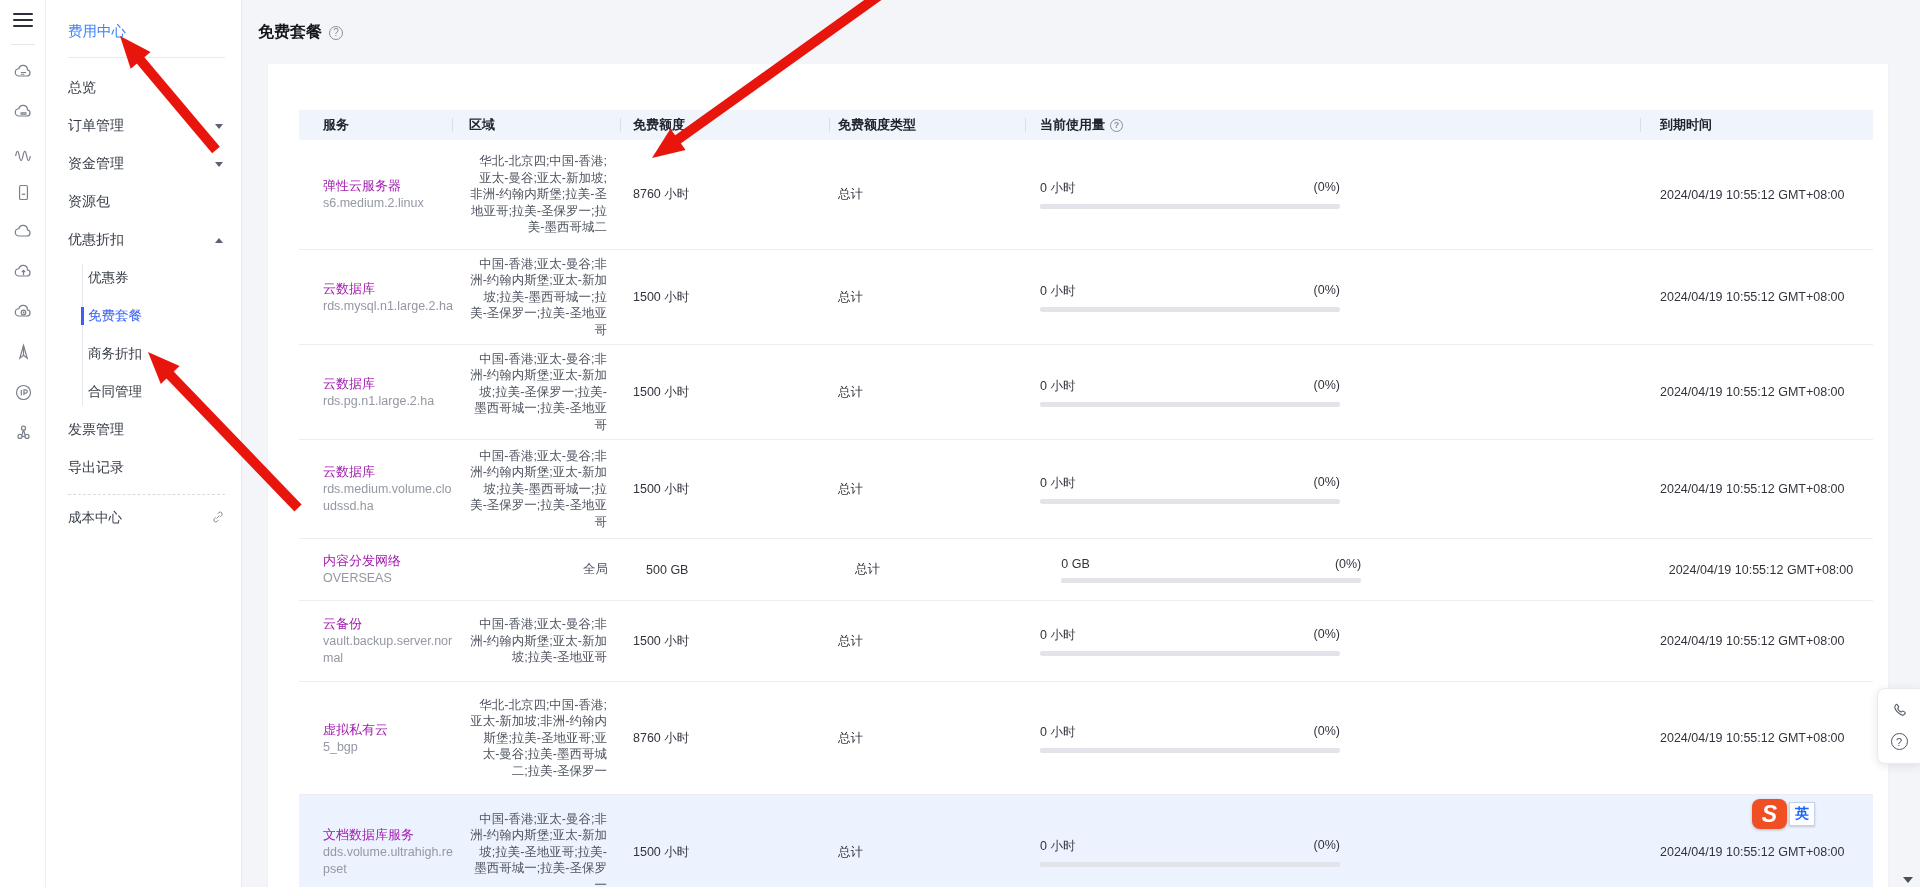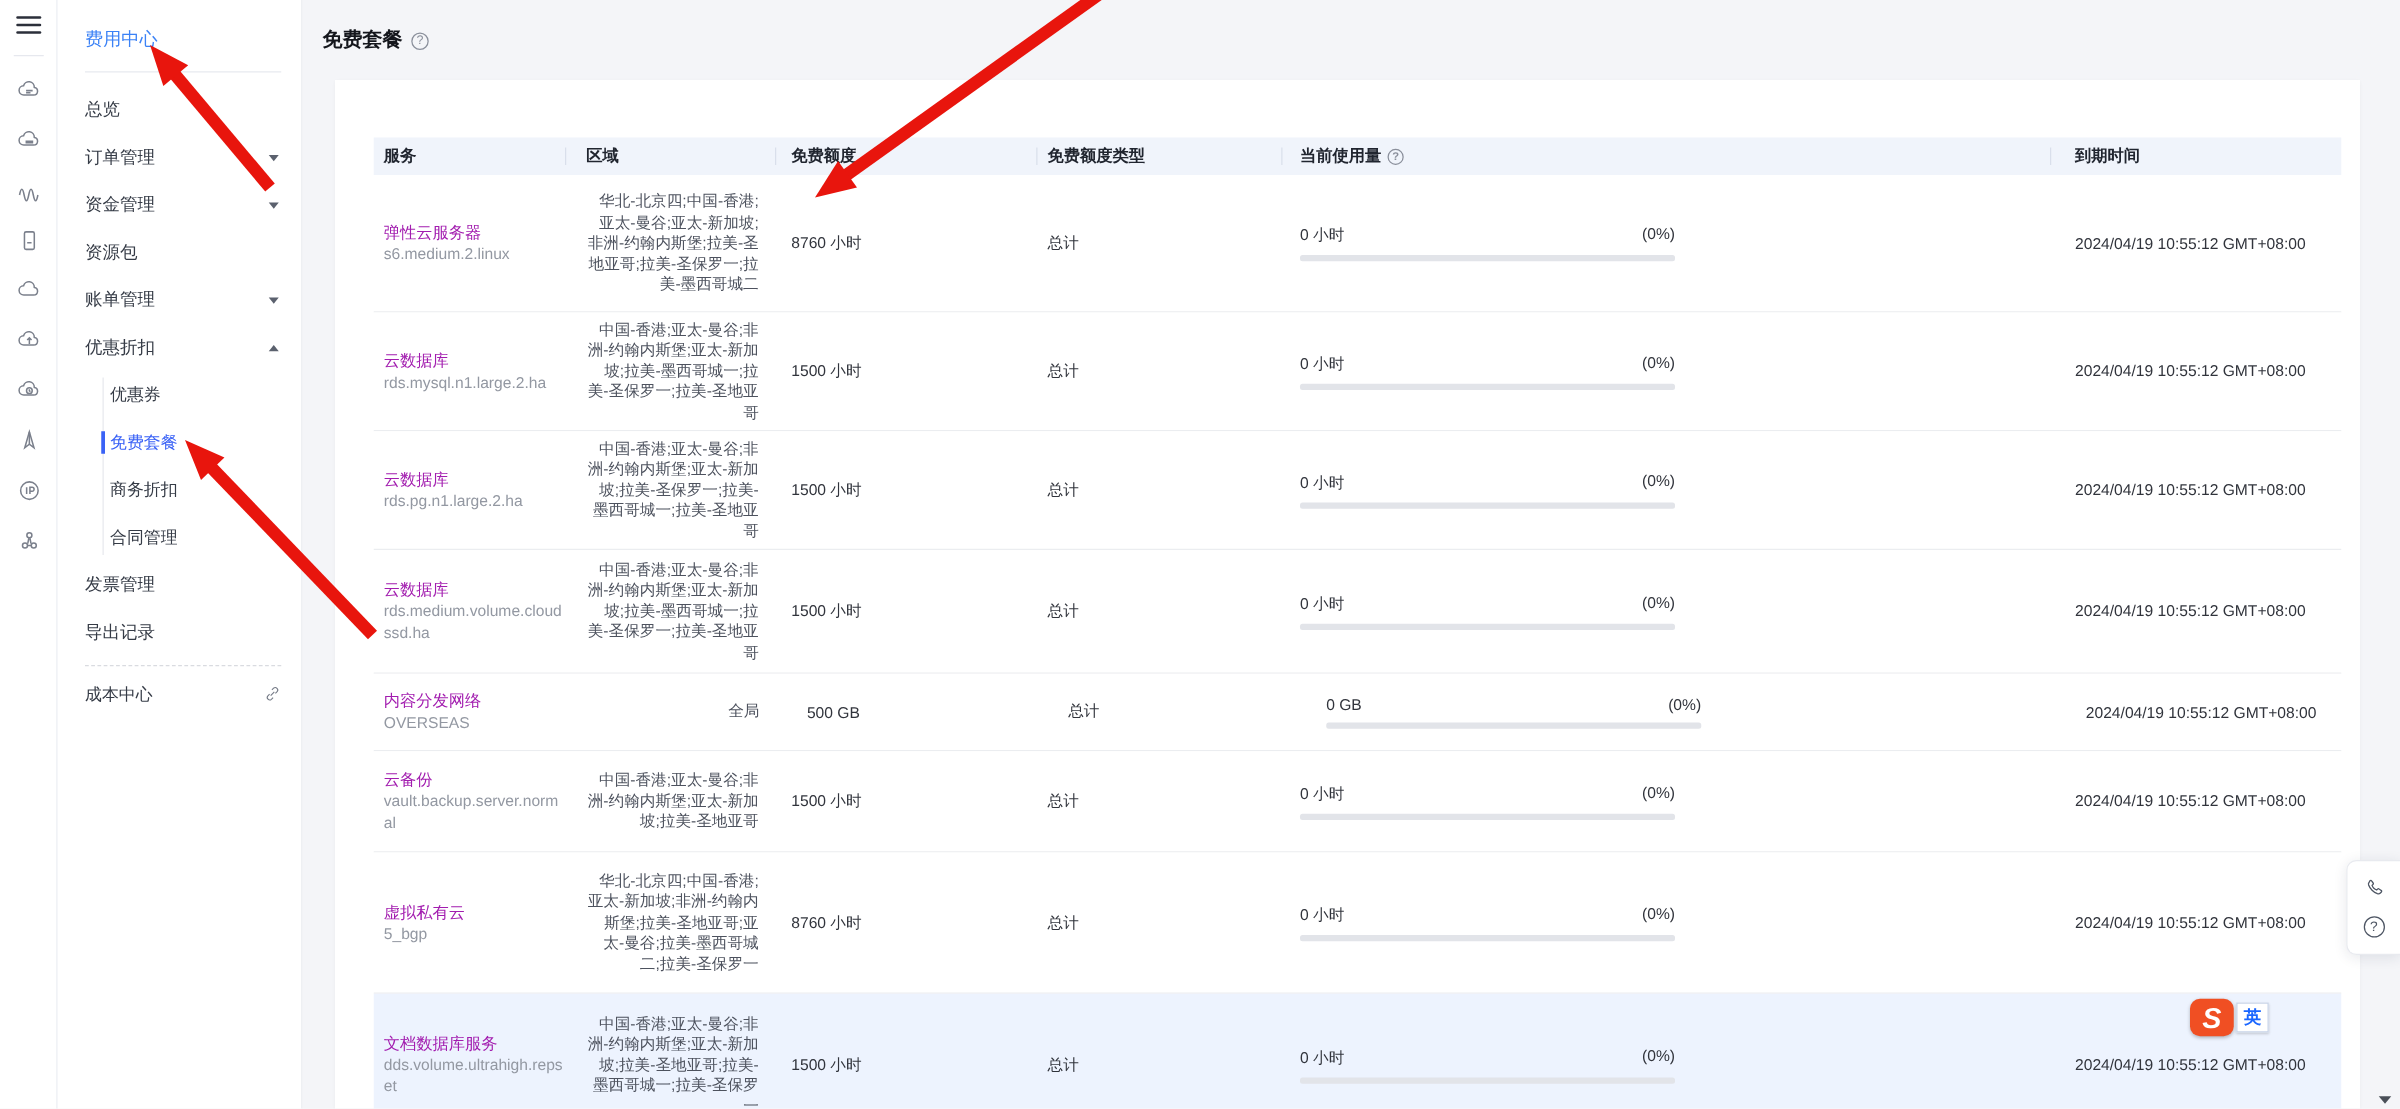--- a/index.html
+++ b/index.html
@@ -75,21 +75,21 @@
   .row.highlight { background: #edf3fe; }
   .row:nth-child(1) { height: 110px; }
   .row:nth-child(2) { height: 95px; }
   .row:nth-child(3) { height: 95px; }
   .row:nth-child(4) { height: 99px; }
   .row:nth-child(5) { height: 62px; gap: 12px; }
   .row:nth-child(6) { height: 81px; }
   .row:nth-child(7) { height: 113px; }
   .row:nth-child(8) { height: 115px; }
   .cell { font-size: 12.5px; color: #31343c; }
-  .c1 { width: 154px; padding-left: 8px; }
+  .c1 { width: 154px; padding-left: 24px; }
   .c2 { width: 168px; padding-left: 16px; }
   .c3 { width: 209px; padding-left: 12px; }
   .c4 { width: 196px; padding-left: 8px; }
   .c5 { width: 615px; padding-left: 14px; }
   .c6 { width: 232px; padding-left: 19px; }
   .svc-name { font-size: 13px; color: #a21caf; line-height: 18px; }
   .svc-spec { font-size: 12.5px; color: #9398a2; line-height: 17px; word-break: break-all; }
   .c-region { color: #4d525e; line-height: 16.5px; word-break: break-all; padding-right: 14px; text-align: right; }
   .usage-box { width: 300px; }
   .usage-line { display: flex; justify-content: space-between; font-size: 12.5px; color: #31343c; margin-bottom: 7px; }
@@ -208,24 +208,20 @@
       <div class="nav-item">
         <span class="nav-label">订单管理</span>
         <span class="caret down"></span>
       </div>
       <div class="nav-item">
         <span class="nav-label">资金管理</span>
         <span class="caret down"></span>
       </div>
       <div class="nav-item">
         <span class="nav-label">资源包</span>
-      </div>
-      <div class="nav-item">
-        <span class="nav-label">账单管理</span>
-        <span class="caret down"></span>
       </div>
       <div class="nav-item">
         <span class="nav-label">优惠折扣</span>
         <span class="caret up"></span>
       </div>
     </div>
   <div class="subnav">
       <div class="sub-item">
         <span>优惠券</span>
       </div>

